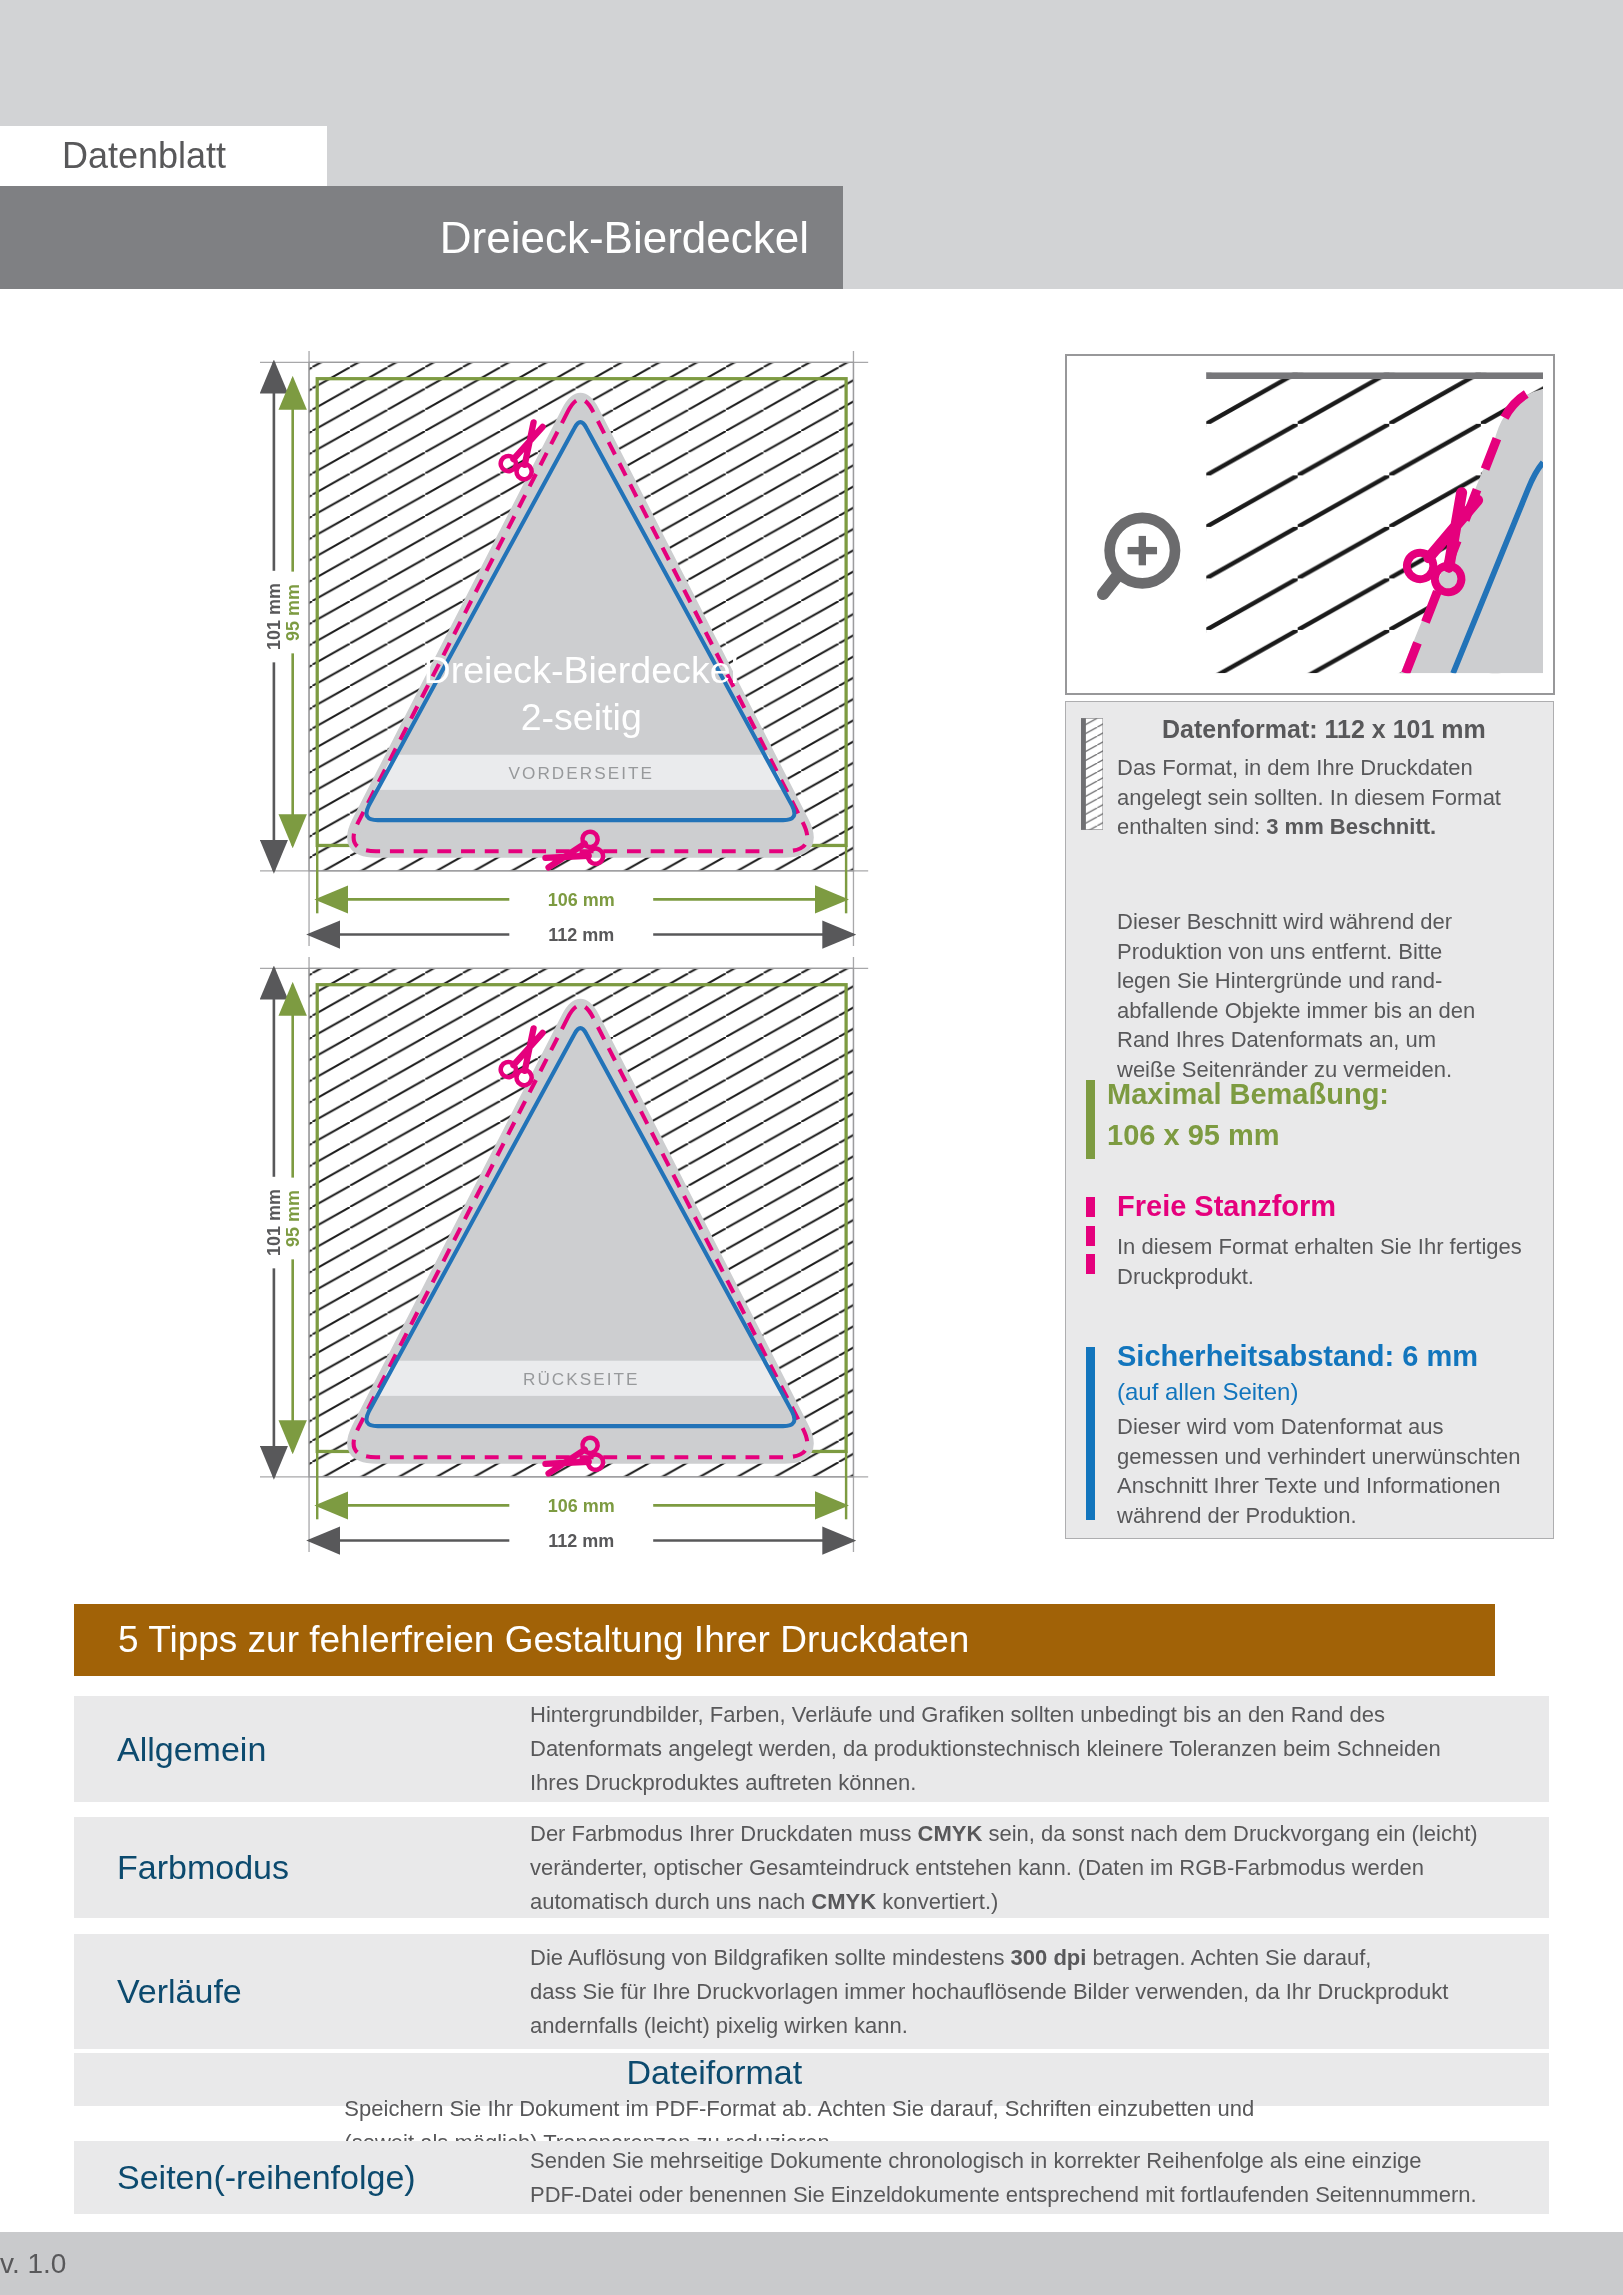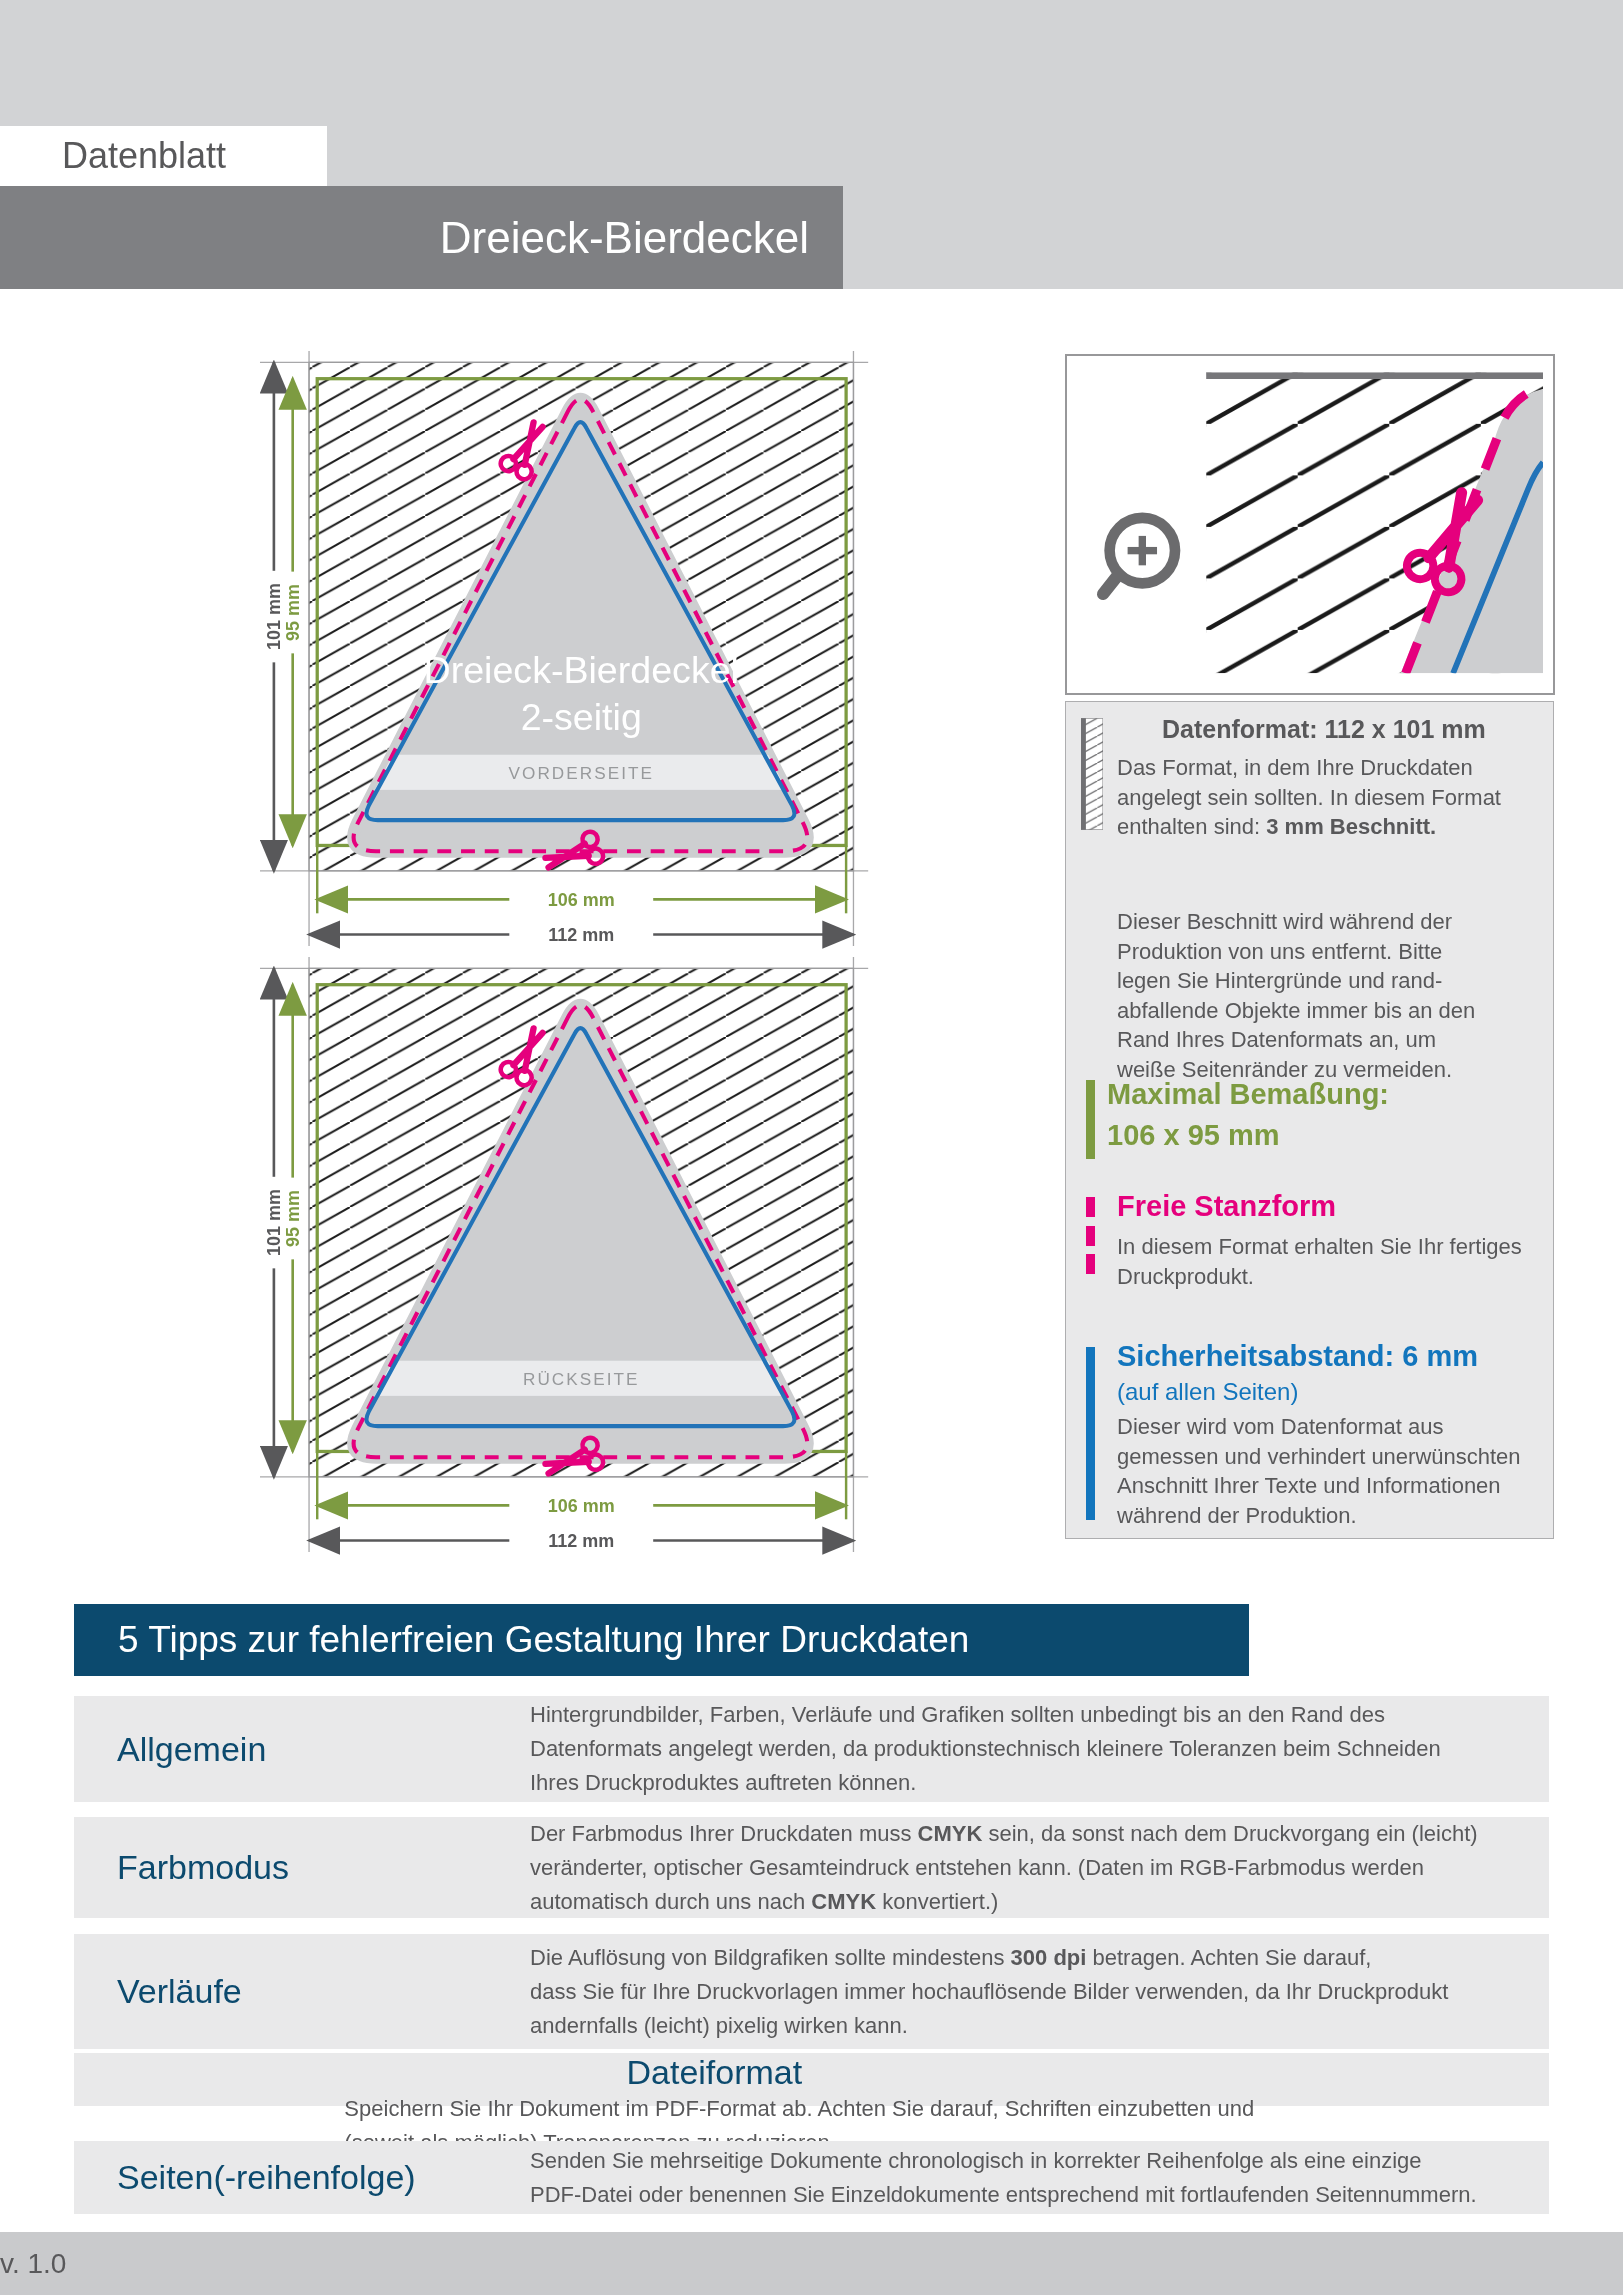--- a/index.html
+++ b/index.html
@@ -37,21 +37,21 @@
   .g-head{left:41px;top:372px;font-size:29px;font-weight:bold;color:#7d9b41;line-height:41px;}
   .m-dash{left:19.6px;width:9px;height:19.6px;background:#e5007d;}
   .m-head{left:51px;top:488px;font-size:29px;font-weight:bold;color:#e5007d;}
   .m-body{left:51px;top:530px;width:432px;}
   .blue-bar{left:19.6px;top:645px;height:173px;background:#1275bd;}
   .bl-head{left:51px;top:638px;font-size:29px;font-weight:bold;color:#1275bd;}
   .bl-sub{left:51px;top:676px;font-size:24px;color:#1275bd;}
   .bl-body{left:51px;top:710px;width:432px;}
 
   
-  .tips-bar{left:74px;top:1604px;width:1175px;height:72px;background:#0c4a6e;color:#fff;
+  .tips-bar{left:74px;top:1604px;width:1421px;height:72px;background:#a16207;color:#fff;
             font-size:37px;line-height:72px;padding-left:44px;box-sizing:border-box;}
   .tip-row{left:74px;width:1475px;background:#e9e9ea;display:flex;align-items:center;box-sizing:border-box;}
   .tip-label{width:456px;padding-left:43px;box-sizing:border-box;font-size:34px;color:#0c4a6e;}
   .tip-body{flex:1;padding-right:24.5px;font-size:22px;line-height:34px;color:#58585a;}
   .r1{top:1696px;height:106px;}
   .r2{top:1817px;height:101px;}
   .r3{top:1934px;height:115px;}
   .r4{top:2053px;height:53px;flex-direction:column;}
   .r5{top:2141px;height:73px;align-items:center;}
 

